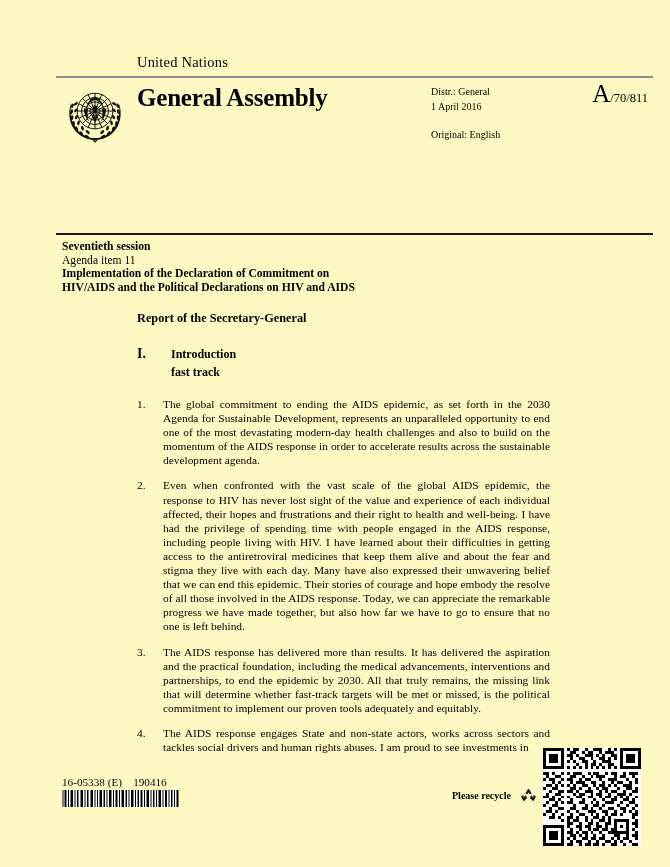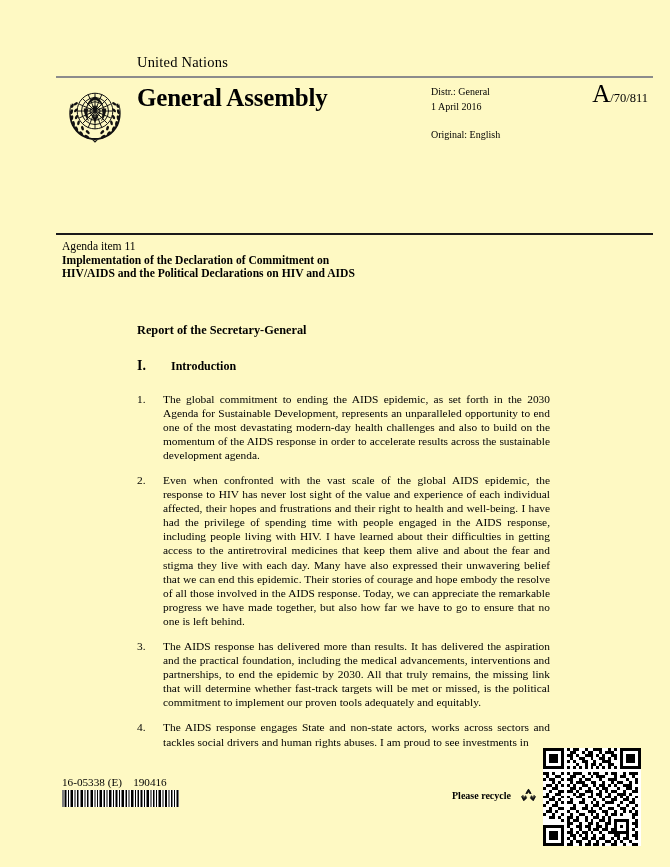--- a/index.html
+++ b/index.html
@@ -119,21 +119,21 @@
   .doc-title {
     font-size: 14.5px;
     font-weight: bold;
     line-height: 18px;
     margin: 0 0 14px 0;
   }
   .doc-subtitle {
     font-size: 12.3px;
     font-weight: bold;
     line-height: 16px;
-    margin: 12px 0 20px 0;
+    margin: 0 0 20px 0;
   }
   .section-head {
     position: relative;
     margin: 0 0 16px 0;
     padding-left: 34px;
   }
   .section-num {
     position: absolute;
     left: 0;
     top: 0;
@@ -292,34 +292,36 @@
       <div>Distr.: General</div>
       <div>1 April 2016</div>
       <div class="gap"></div>
       <div>Original: English</div>
     </div>
   </div>
 
   <div class="rule-thick"></div>
 
   <div class="session-block">
+    <div class="b">Seventieth session</div>
     <div>Agenda item 11</div>
     <div class="b">Implementation of the Declaration of Commitment on</div>
     <div class="b">HIV/AIDS and the Political Declarations on HIV and AIDS</div>
   </div>
 
   <div class="content">
 
 
     <div class="doc-subtitle">Report of the Secretary-General</div>
 
     <div class="section-head">
       <span class="section-num">I.</span>
       <div class="section-title">
         <div>Introduction</div>
+        <div>fast track</div>
       </div>
     </div>
 
     <div class="para">
       <span class="para-num">1.</span>
       <span>The global commitment to ending the AIDS epidemic, as set forth in the 2030 Agenda for Sustainable Development, represents an unparalleled opportunity to end one of the most devastating modern-day health challenges and also to build on the momentum of the AIDS response in order to accelerate results across the sustainable development agenda.</span>
     </div>
 
     <div class="para">
       <span class="para-num">2.</span>

